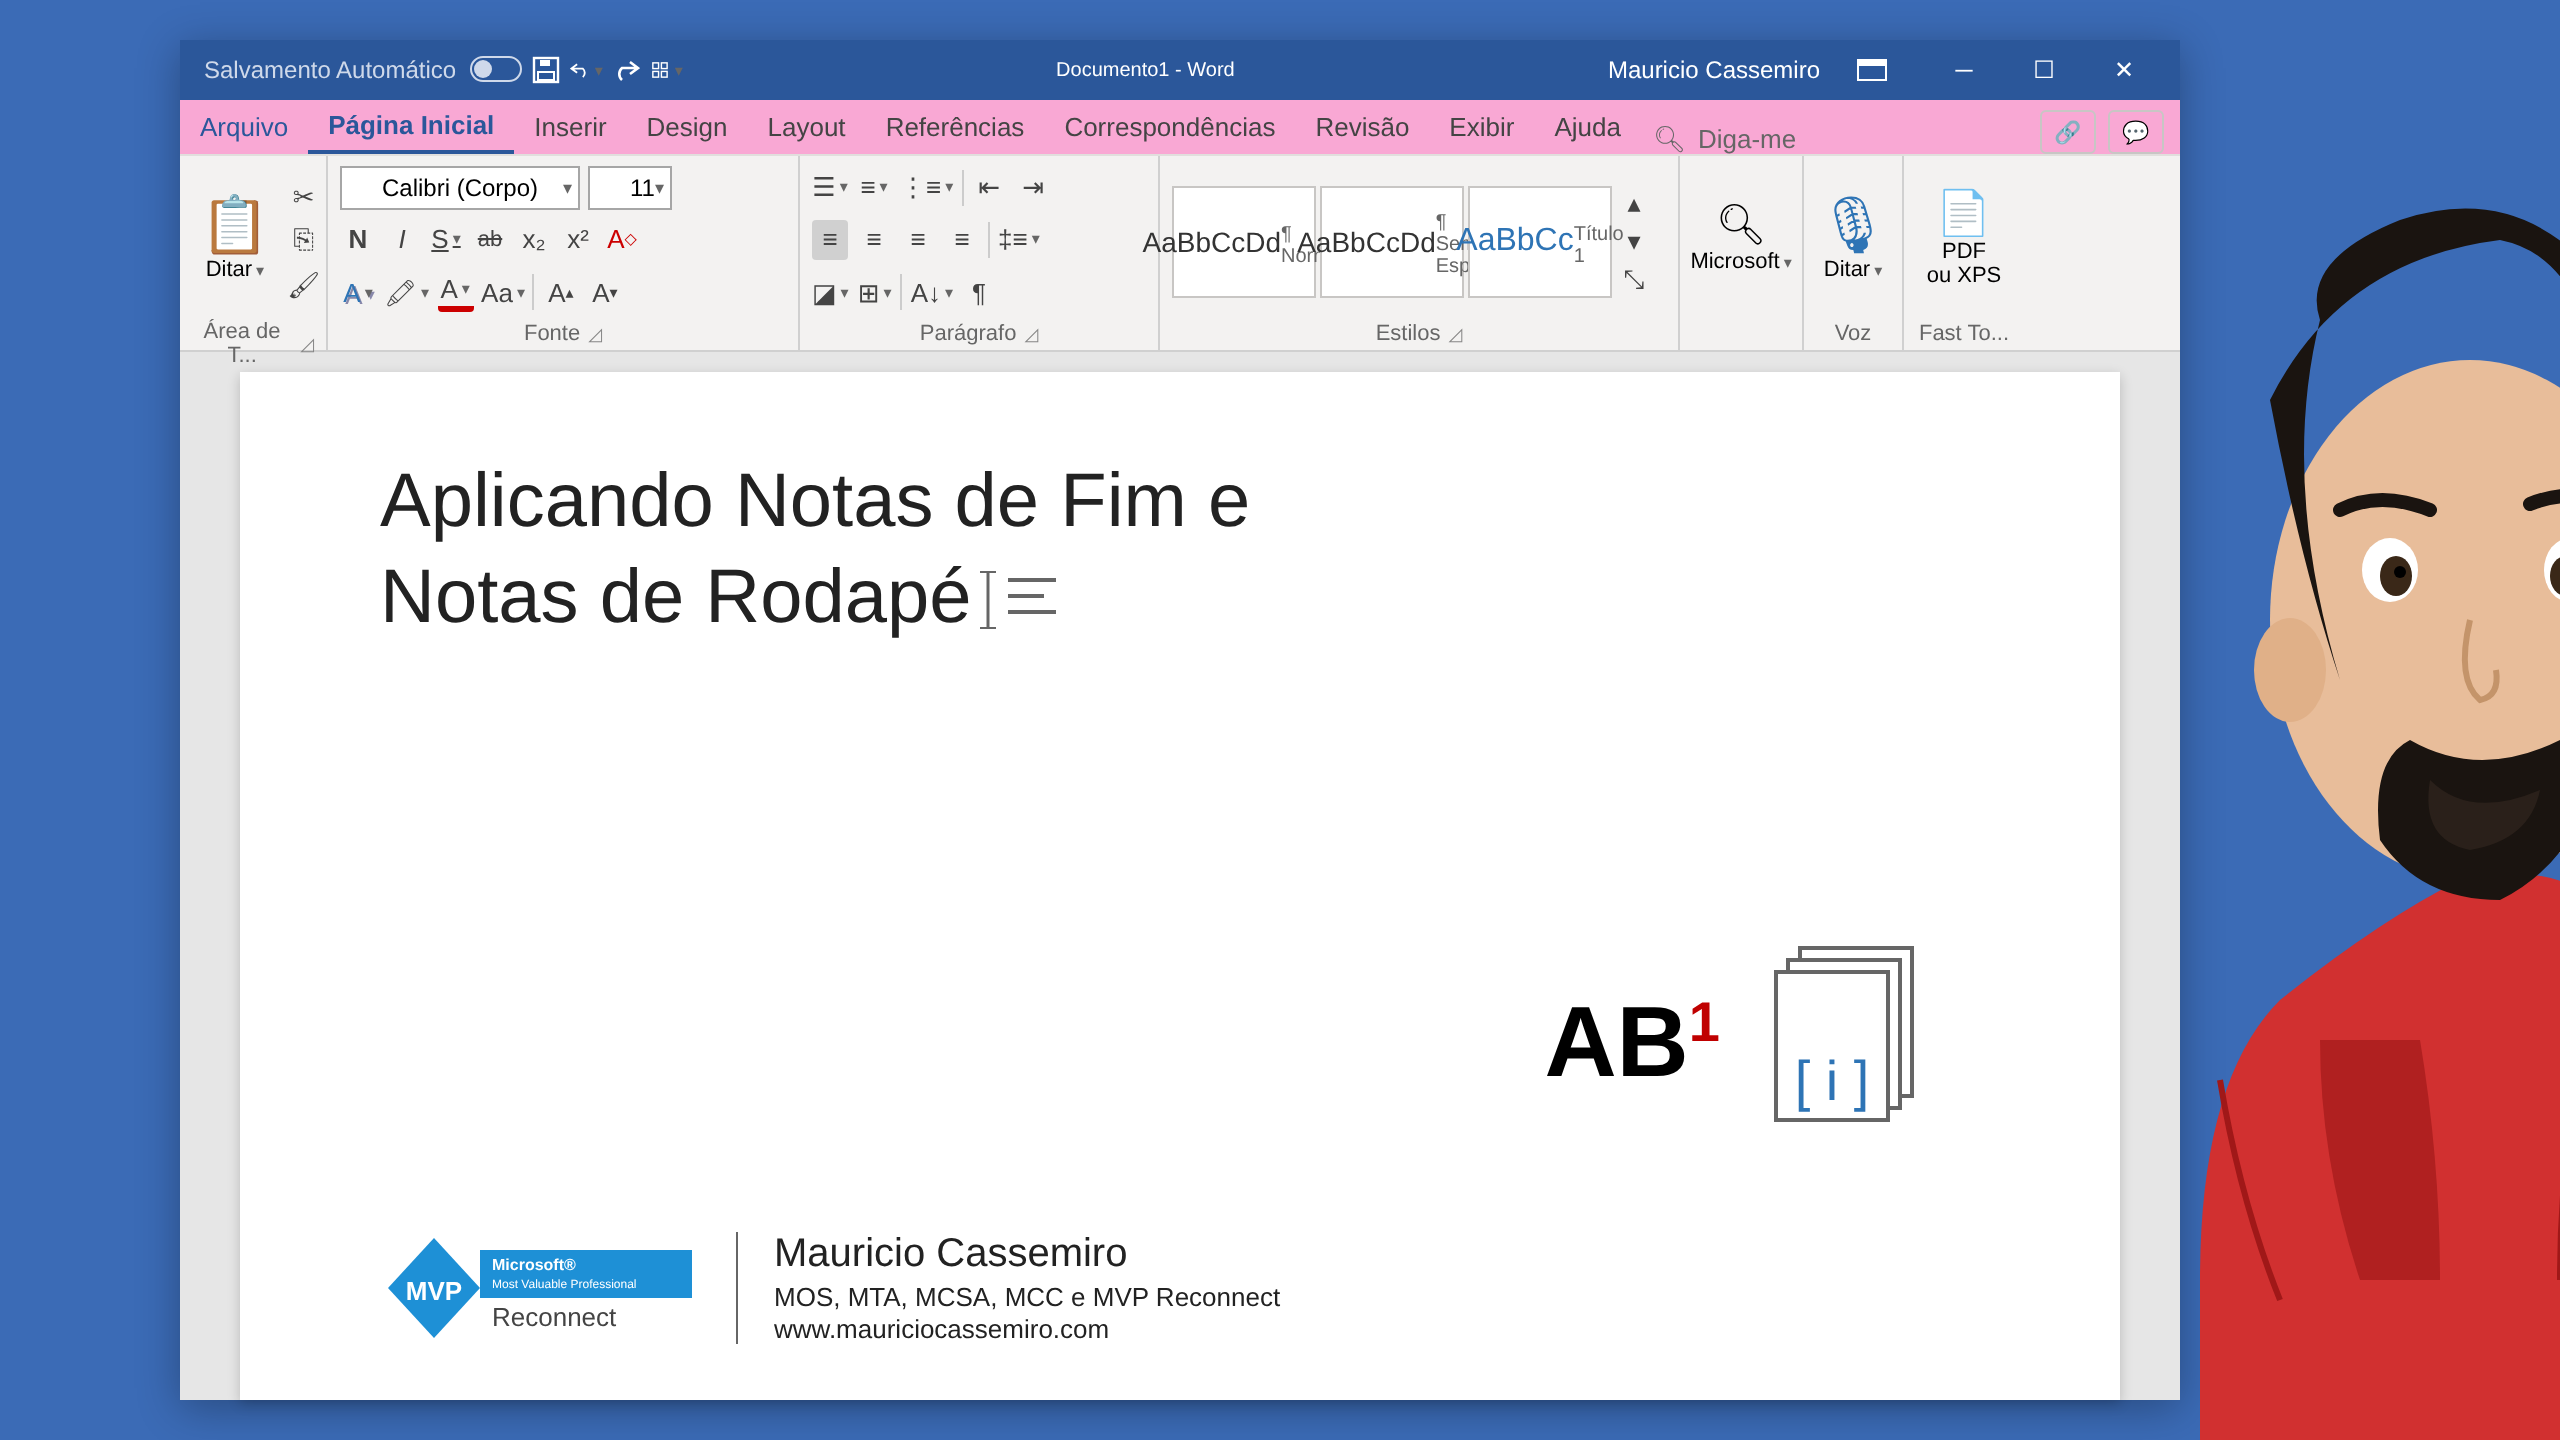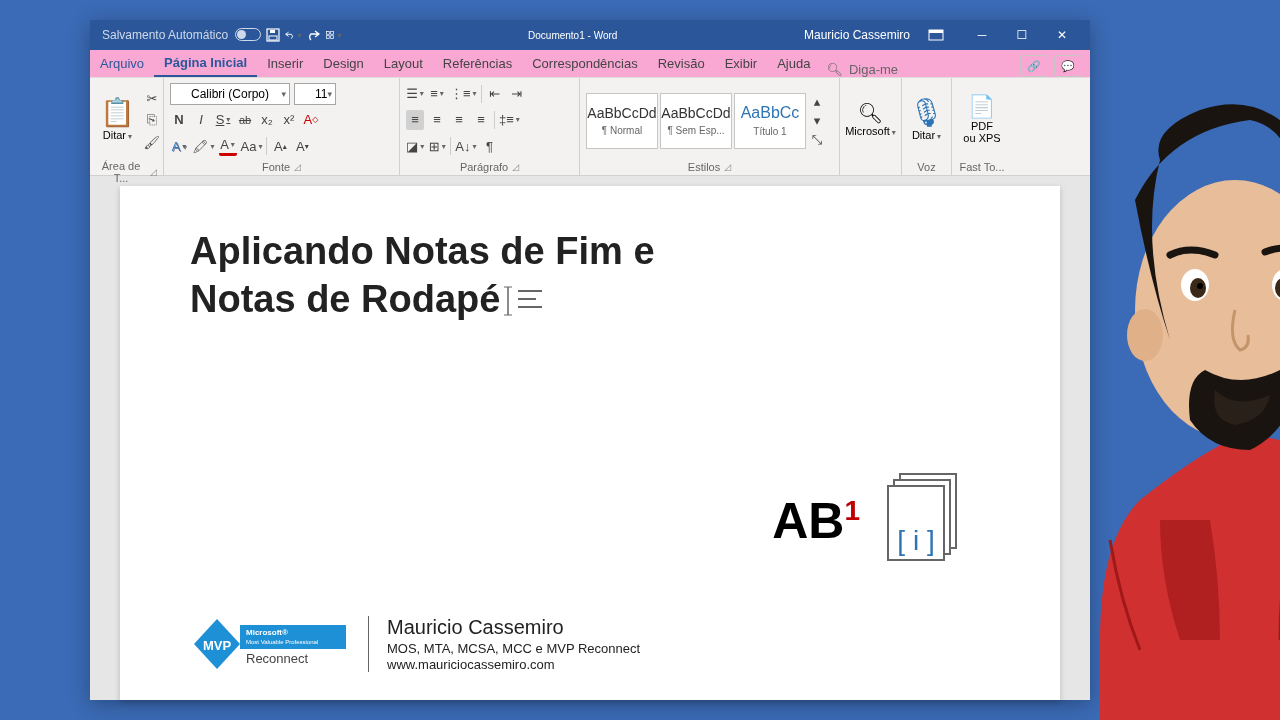--- a/index.html
+++ b/index.html
@@ -28,27 +28,27 @@
 .group-label { text-align: center; font-size: 11px; color: #666; padding: 2px 0; display: flex; justify-content: center; align-items: center; gap: 4px; }
 .launcher { font-size: 9px; color: #888; }
 .big-btn { display: flex; flex-direction: column; align-items: center; justify-content: center; height: 76px; padding: 0 4px; }
 .big-btn .ico { font-size: 28px; line-height: 1; }
 .big-btn .lbl { font-size: 11px; margin-top: 2px; }
 .col { display: flex; flex-direction: column; gap: 2px; justify-content: center; height: 76px; }
 .row { display: flex; gap: 4px; align-items: center; height: 24px; }
 .ctrl { min-width: 18px; height: 20px; display: flex; align-items: center; justify-content: center; font-size: 13px; color: #444; border-radius: 2px; }
 .font-sel { height: 22px; border: 1px solid #a6a6a6; background: #fff; padding: 0 16px 0 20px; font-size: 12px; position: relative; display: flex; align-items: center; }
 .font-sel::after { content: '▾'; position: absolute; right: 3px; font-size: 9px; color: #666; }
-.style-box { width: 72px; height: 56px; border: 1px solid #c8c6c4; background: #fff; display: flex; flex-direction: column; align-items: center; justify-content: center; font-size: 11px; }
+.style-box { width: 72px; height: 56px; border: 1px solid #c8c6c4; background: #fff; display: flex; flex-direction: row; align-items: center; justify-content: center; font-size: 11px; }
 .style-preview { font-size: 14px; color: #333; }
 .style-preview.blue { color: #2e74b5; font-size: 16px; }
 .style-name { font-size: 10px; color: #666; margin-top: 4px; }
 .doc-area { background: #e6e6e6; height: calc(100% - 156px); padding-top: 10px; }
 .page { background: #fff; width: 94%; margin: 0 auto; height: 100%; padding: 42px 70px; box-shadow: 0 2px 6px rgba(0,0,0,0.2); position: relative; }
-.doc-title { font-size: 38px; font-weight: 700; color: #222; line-height: 1.25; }
+.doc-title { font-size: 38px; font-weight: 400; color: #222; line-height: 1.25; }
 .cursor-lines { display: inline-block; margin-left: 4px; vertical-align: middle; }
 .ab-block { position: absolute; right: 200px; bottom: 150px; font-size: 50px; font-weight: 700; color: #000; }
 .ab-block sup { font-size: 28px; color: #c00000; }
 .pages-icon { position: absolute; right: 90px; bottom: 130px; }
 .signature { position: absolute; bottom: 28px; left: 70px; display: flex; align-items: center; gap: 18px; }
 .mvp-badge { display: flex; align-items: center; }
 .sig-text { border-left: 1px solid #666; padding-left: 18px; }
 .sig-name { font-size: 20px; color: #222; }
 .sig-certs { font-size: 13px; color: #222; margin-top: 2px; }
 .sig-url { font-size: 13px; color: #222; margin-top: 1px; }

